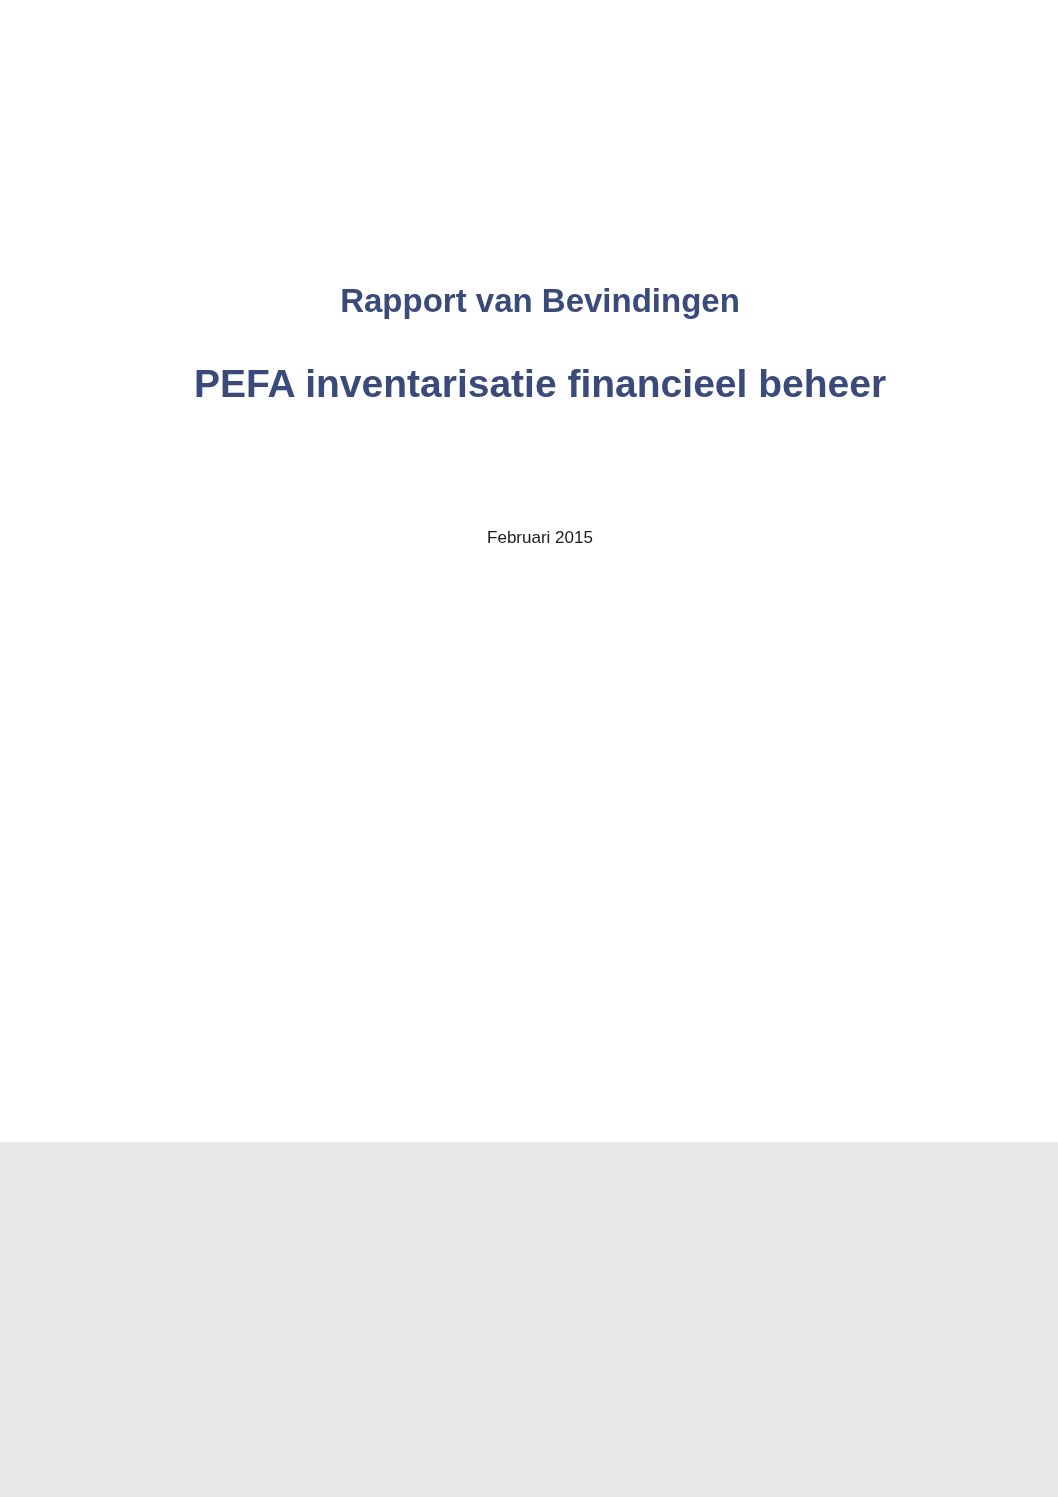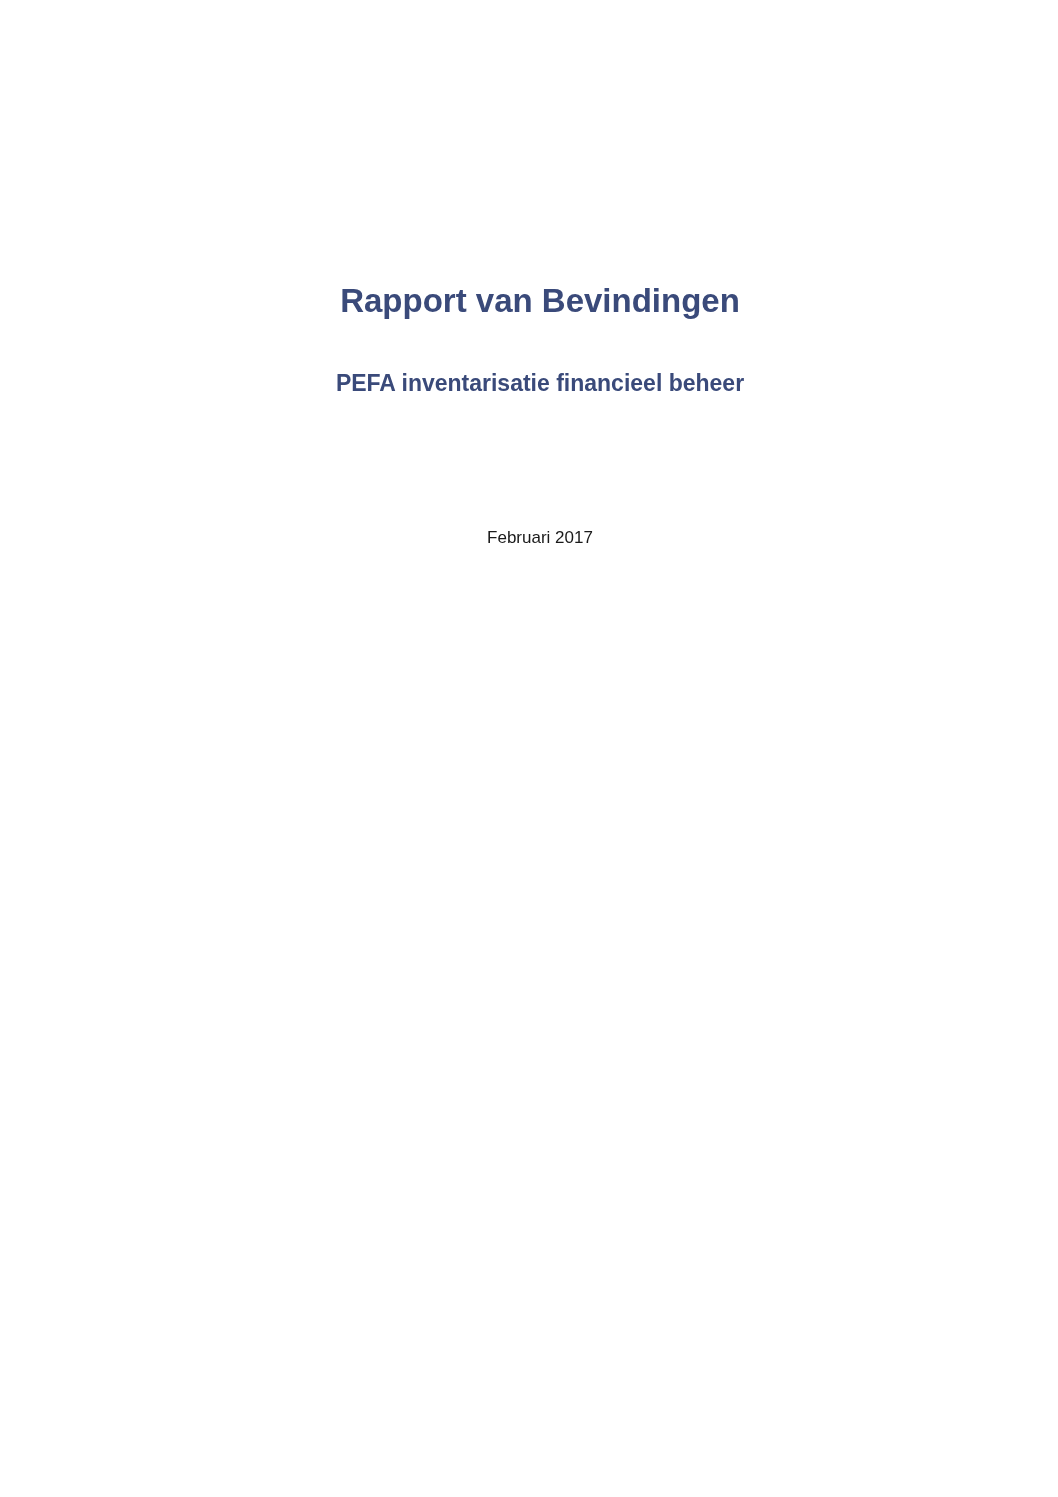--- a/index.html
+++ b/index.html
@@ -3,21 +3,21 @@
 <meta charset="utf-8">
 <style>
   html, body {
     margin: 0;
     padding: 0;
     background: #e8e8e8;
   }
   .page {
     position: relative;
     width: 1058px;
-    height: 1497px;
+    height: 1142px;
     margin: 0 auto;
     background: var(--bg, #ffffff);
     font-family: "Liberation Sans", "DejaVu Sans", sans-serif;
     overflow: hidden;
   }
   .centered-block {
     position: absolute;
     left: 0;
     width: 100%;
     box-sizing: border-box;
@@ -26,21 +26,21 @@
   }
   .doc-title {
     top: 279px;
     font-size: 33px;
     font-weight: bold;
     color: var(--heading, #3A4A7A);
     line-height: 43px;
   }
   .doc-subtitle {
     top: 362px;
-    font-size: 23px;
+    font-size: 39px;
     font-weight: bold;
     color: var(--heading, #3A4A7A);
     line-height: 43px;
   }
   .doc-date {
     top: 526px;
     font-size: 17px;
     font-weight: normal;
     color: var(--body, #1a1a1a);
     line-height: 24px;
@@ -50,15 +50,15 @@
 <body>
 
 <div class="page" style="--heading: #3A4A7A; --body: #1a1a1a; --bg: #ffffff;">
 
   <div class="centered-block doc-title">Rapport van Bevindingen</div>
 
   <div class="centered-block doc-subtitle">
     <div>PEFA inventarisatie financieel beheer</div>
   </div>
 
-  <div class="centered-block doc-date">Februari 2017</div>
+  <div class="centered-block doc-date">Februari 2015</div>
 
 </div>
 
 </body></html>

